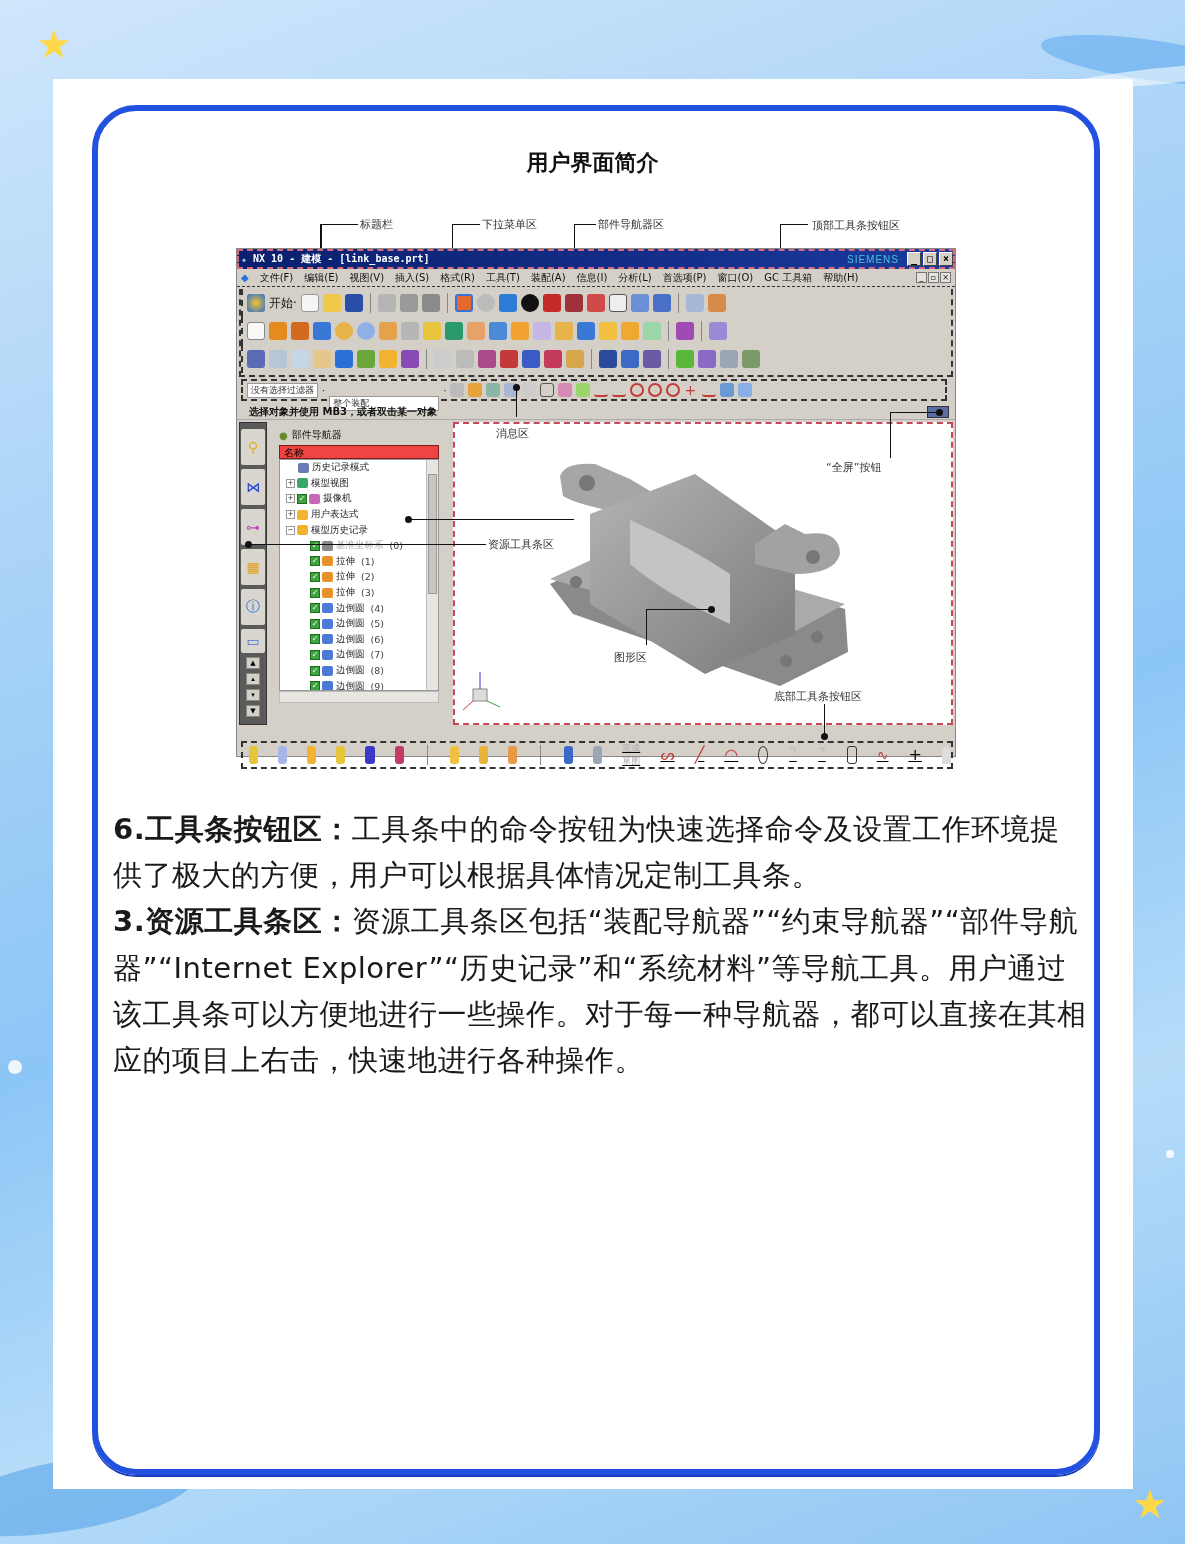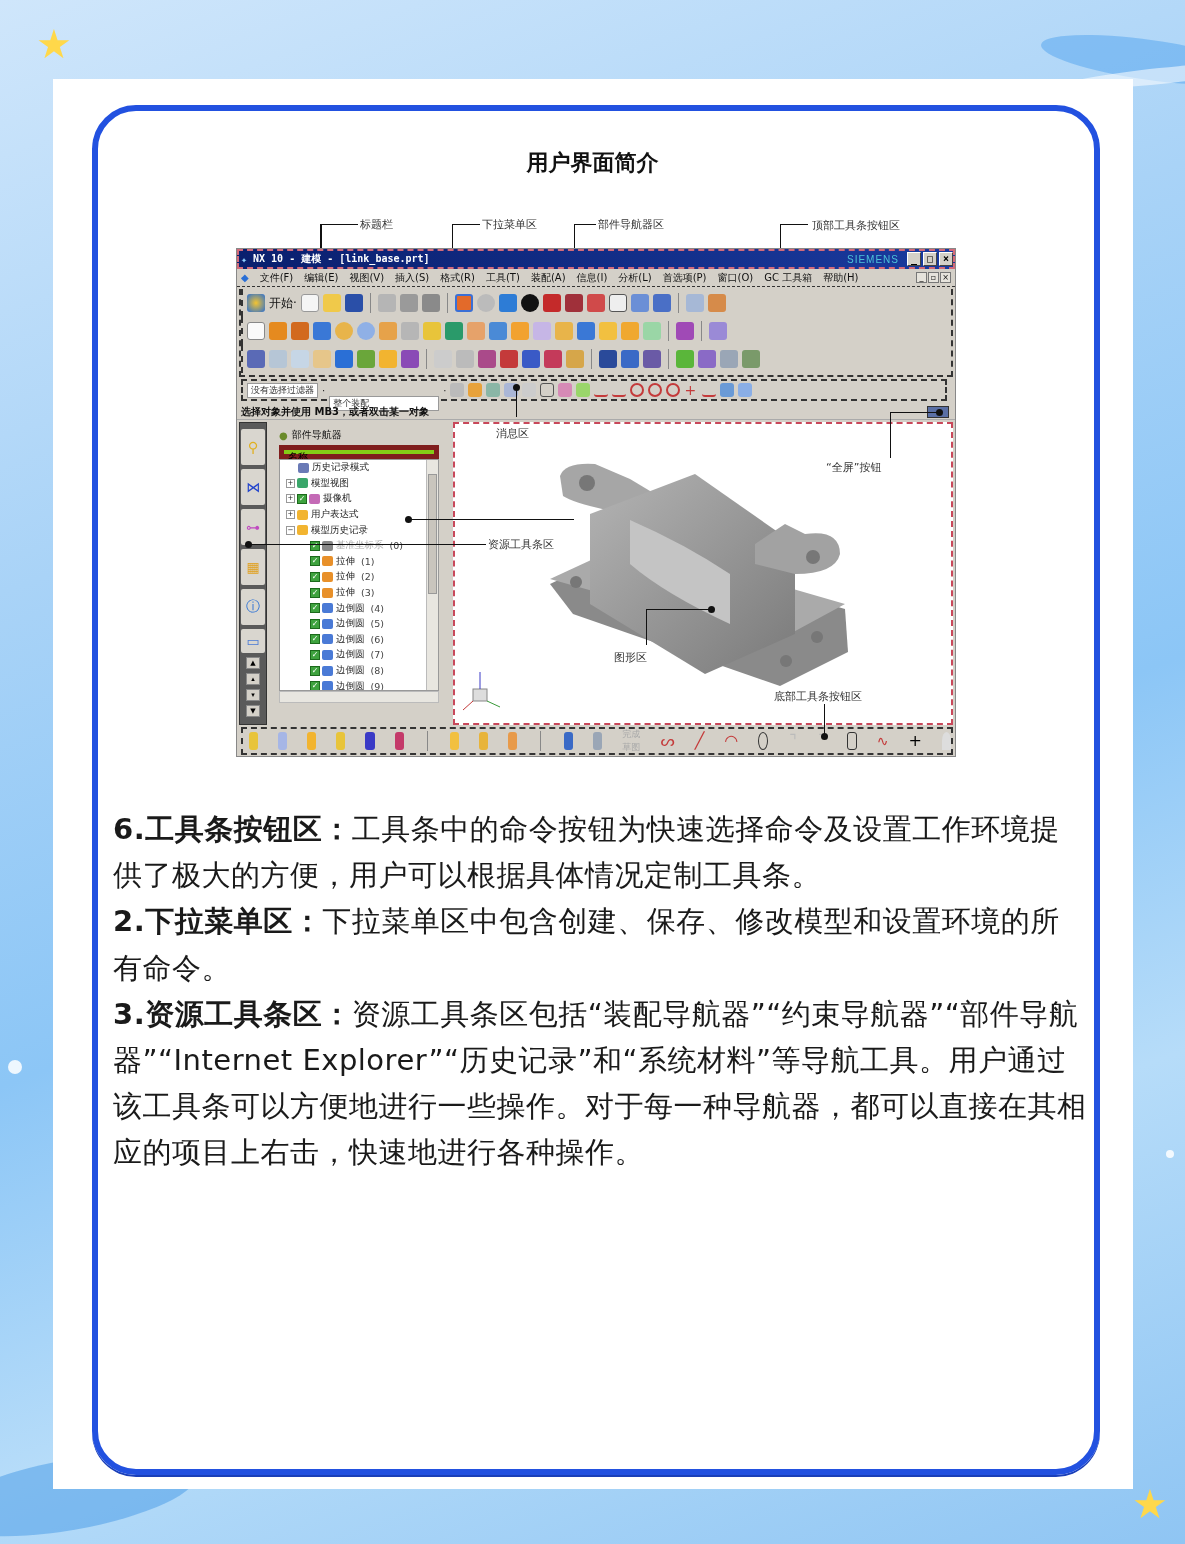--- a/index.html
+++ b/index.html
@@ -69,56 +69,56 @@
   .toolbox-dash { position: absolute; left: 2px; top: 40px; width: 714px; height: 88px; border: 2px dashed #333; border-top: none; pointer-events: none; }
 
   .filterbar {
     position: absolute; left: 4px; top: 130px; width: 706px; height: 22px;
     border: 2px dashed #333; display: flex; align-items: center; gap: 4px; padding-left: 4px; font-size: 10px;
   }
   .filter-select { background: #fff; border: 1px solid #999; height: 15px; font-size: 9px; padding: 0 3px; display: flex; align-items: center; color: #333; }
 
   .statusbar {
     position: absolute; left: 0; top: 155px; width: 100%; height: 16px;
-    font-size: 10px; font-weight: bold; padding-left: 4px; color: #111; display: flex; align-items: center;
+    font-size: 10px; font-weight: bold; padding-left: 12px; color: #111; display: flex; align-items: center;
     border-bottom: 1px solid #aaa;
   }
   .fullscreen-btn { position: absolute; right: 6px; top: 157px; width: 22px; height: 12px; background: #5a6fa5; border: 1px solid #333; }
 
   .resource-bar {
     position: absolute; left: 2px; top: 173px; width: 28px; height: 303px;
     background: #5a5a5a; border: 1px solid #333; display: flex; flex-direction: column; align-items: center; padding-top: 6px; gap: 4px;
   }
   .rb-tab { width: 24px; height: 36px; background: #d9d6cf; border-radius: 2px; display: flex; align-items: center; justify-content: center; font-size: 14px; }
   .rb-scroll { width: 14px; height: 12px; background: #d4d0c8; border: 1px solid #888; font-size: 7px; line-height: 10px; text-align: center; }
 
   .navigator {
     position: absolute; left: 34px; top: 176px; width: 178px; height: 298px;
     background: #d4d0c8;
   }
   .nav-title { font-size: 10px; padding: 3px 8px; color: #111; display: flex; align-items: center; gap: 4px; }
-  .nav-header { margin-left: 8px; width: 160px; height: 14px; background: #84cc16; border: 5px solid #7f1d1d; font-size: 10px; padding-left: 4px; }
+  .nav-header { margin-left: 8px; width: 160px; height: 14px; background: #ef4444; border: 1px solid #7f1d1d; font-size: 10px; padding-left: 4px; }
   .nav-tree { margin-left: 8px; width: 160px; height: 232px; background: #fff; border: 1px solid #999; position: relative; overflow: hidden; }
   .tree-row { height: 15.6px; font-size: 9.5px; display: flex; align-items: center; color: #222; white-space: nowrap; }
   .tree-row .exp { width: 9px; height: 9px; border: 1px solid #999; font-size: 7px; line-height: 7px; text-align: center; margin-right: 2px; background: #fff; }
   .tree-row .chk { width: 10px; height: 10px; background: #3ea23e; border: 1px solid #1c6a1c; color: #fff; font-size: 8px; line-height: 8px; text-align: center; margin-right: 2px; }
   .tree-row .ico { width: 11px; height: 10px; border-radius: 2px; margin-right: 3px; }
   .tree-row .num { margin-left: 6px; color: #444; }
   .tree-row.dim { color: #aaa; }
   .vscroll { position: absolute; right: 0; top: 0; width: 12px; height: 100%; background: #e8e6e0; border-left: 1px solid #bbb; }
   .vscroll .thumb { position: absolute; left: 1px; top: 14px; width: 9px; height: 120px; background: #c9c5bd; border: 1px solid #999; }
   .hscroll { margin-left: 8px; width: 160px; height: 12px; background: #e8e6e0; border: 1px solid #bbb; position: relative; }
 
   .graphics {
     position: absolute; left: 216px; top: 173px; width: 500px; height: 303px;
     background: #fff; border: 2px dashed #c8485a;
   }
   .bottom-toolbar {
-    position: absolute; left: 4px; top: 478px; width: 712px; height: 28px;
-    border: 2px dashed #333; display: flex; align-items: center; gap: 20px; padding-left: 6px; font-size: 10px;
+    position: absolute; left: 4px; top: 492px; width: 712px; height: 28px;
+    border: 2px dashed #333; display: flex; align-items: center; gap: 20px; padding-left: 6px; font-size: 10px; text-decoration: underline;
   }
   .sk-label { color: #aaa; font-size: 9px; }
 
   
   .content { position: absolute; left: 113px; top: 806px; width: 975px; }
   .para { font-size: 29px; line-height: 46.2px; color: #1a1a1a; letter-spacing: .5px; }
   .para b { font-weight: bold; }
 </style>
 </head>
 <body>
@@ -493,15 +493,14 @@
   <div class="cdot" style="left:474px;top:394px;"></div>
   <div class="callout-label" style="left:380px;top:438px;">图形区</div>
 
   <div class="callout-label" style="left:540px;top:477px;">底部工具条按钮区</div>
   <div class="cline" style="left:590px;top:492px;width:1px;height:32px;"></div>
   <div class="cdot" style="left:587px;top:521px;"></div>
 </div>
 
 <div class="content">
   <p class="para"><b>6.工具条按钮区：</b><span>工具条中的命令按钮为快速选择命令及设置工作环境提供了极大的方便，用户可以根据具体情况定制工具条。</span></p>
-  <p class="para"><b>2.下拉菜单区：</b><span>下拉菜单区中包含创建、保存、修改模型和设置环境的所有命令。</span></p>
   <p class="para"><b>3.资源工具条区：</b><span>资源工具条区包括“装配导航器”“约束导航器”“部件导航器”“Internet Explorer”“历史记录”和“系统材料”等导航工具。用户通过该工具条可以方便地进行一些操作。对于每一种导航器，都可以直接在其相应的项目上右击，快速地进行各种操作。</span></p>
 </div>
 
 </body></html>

